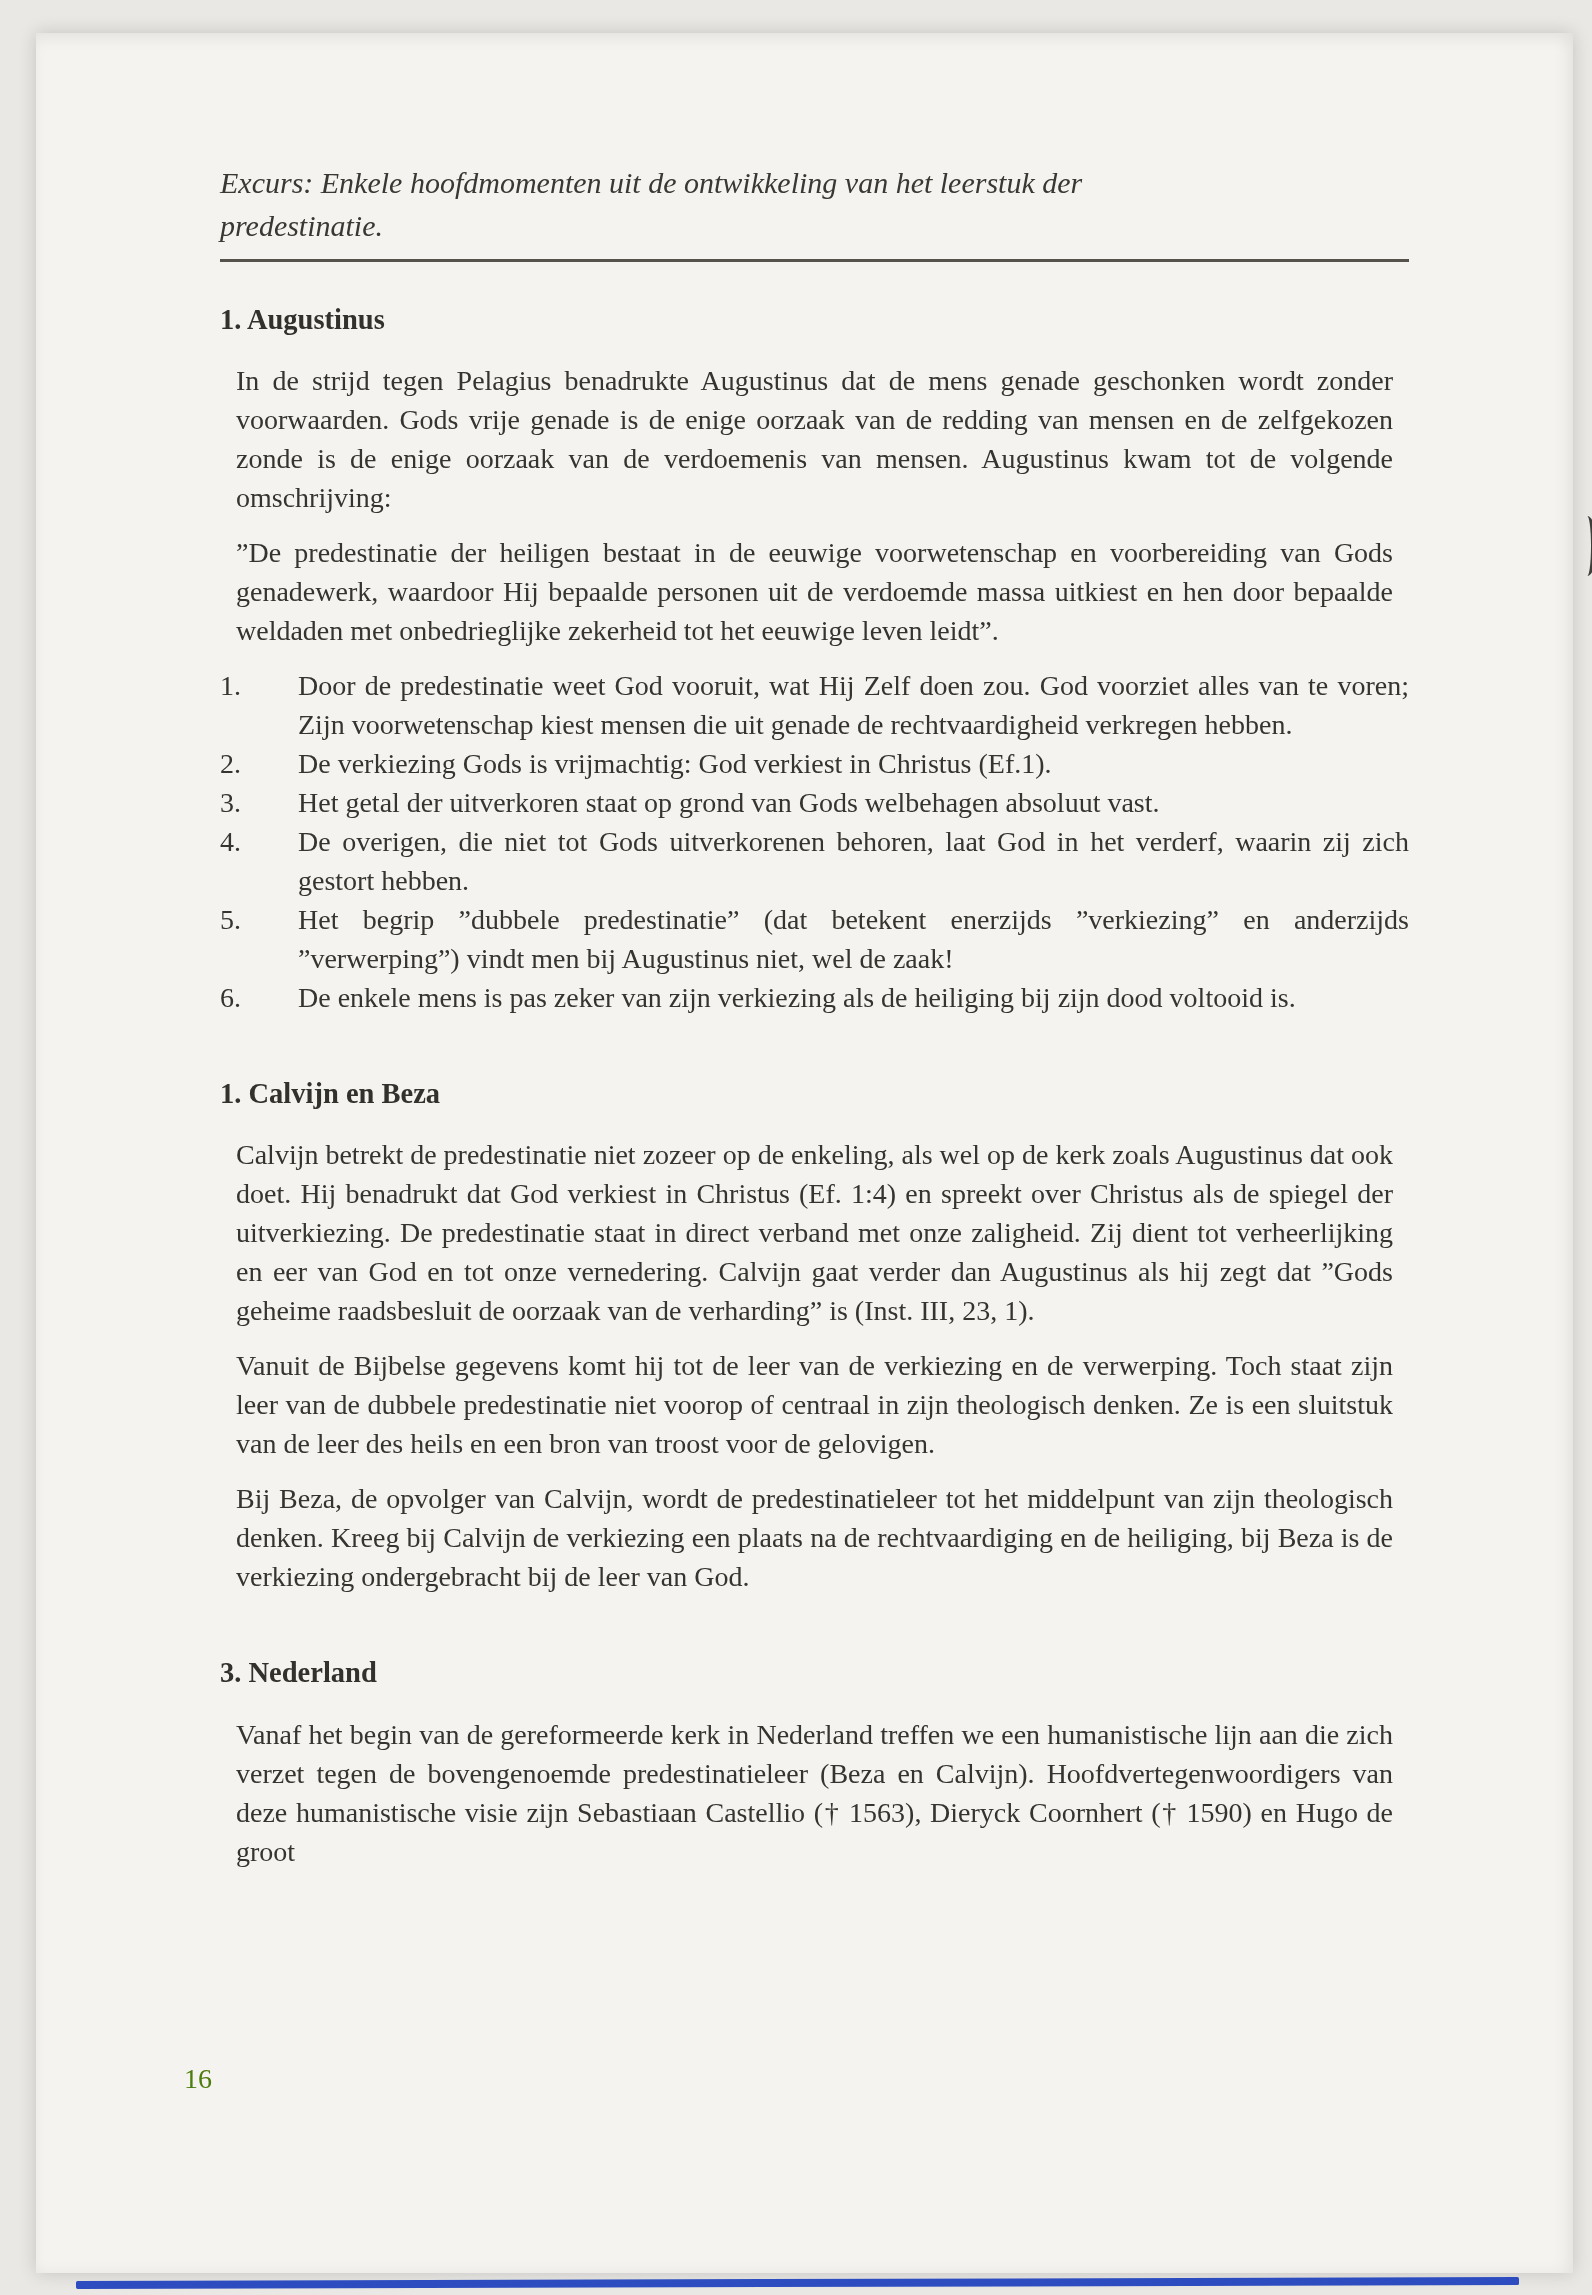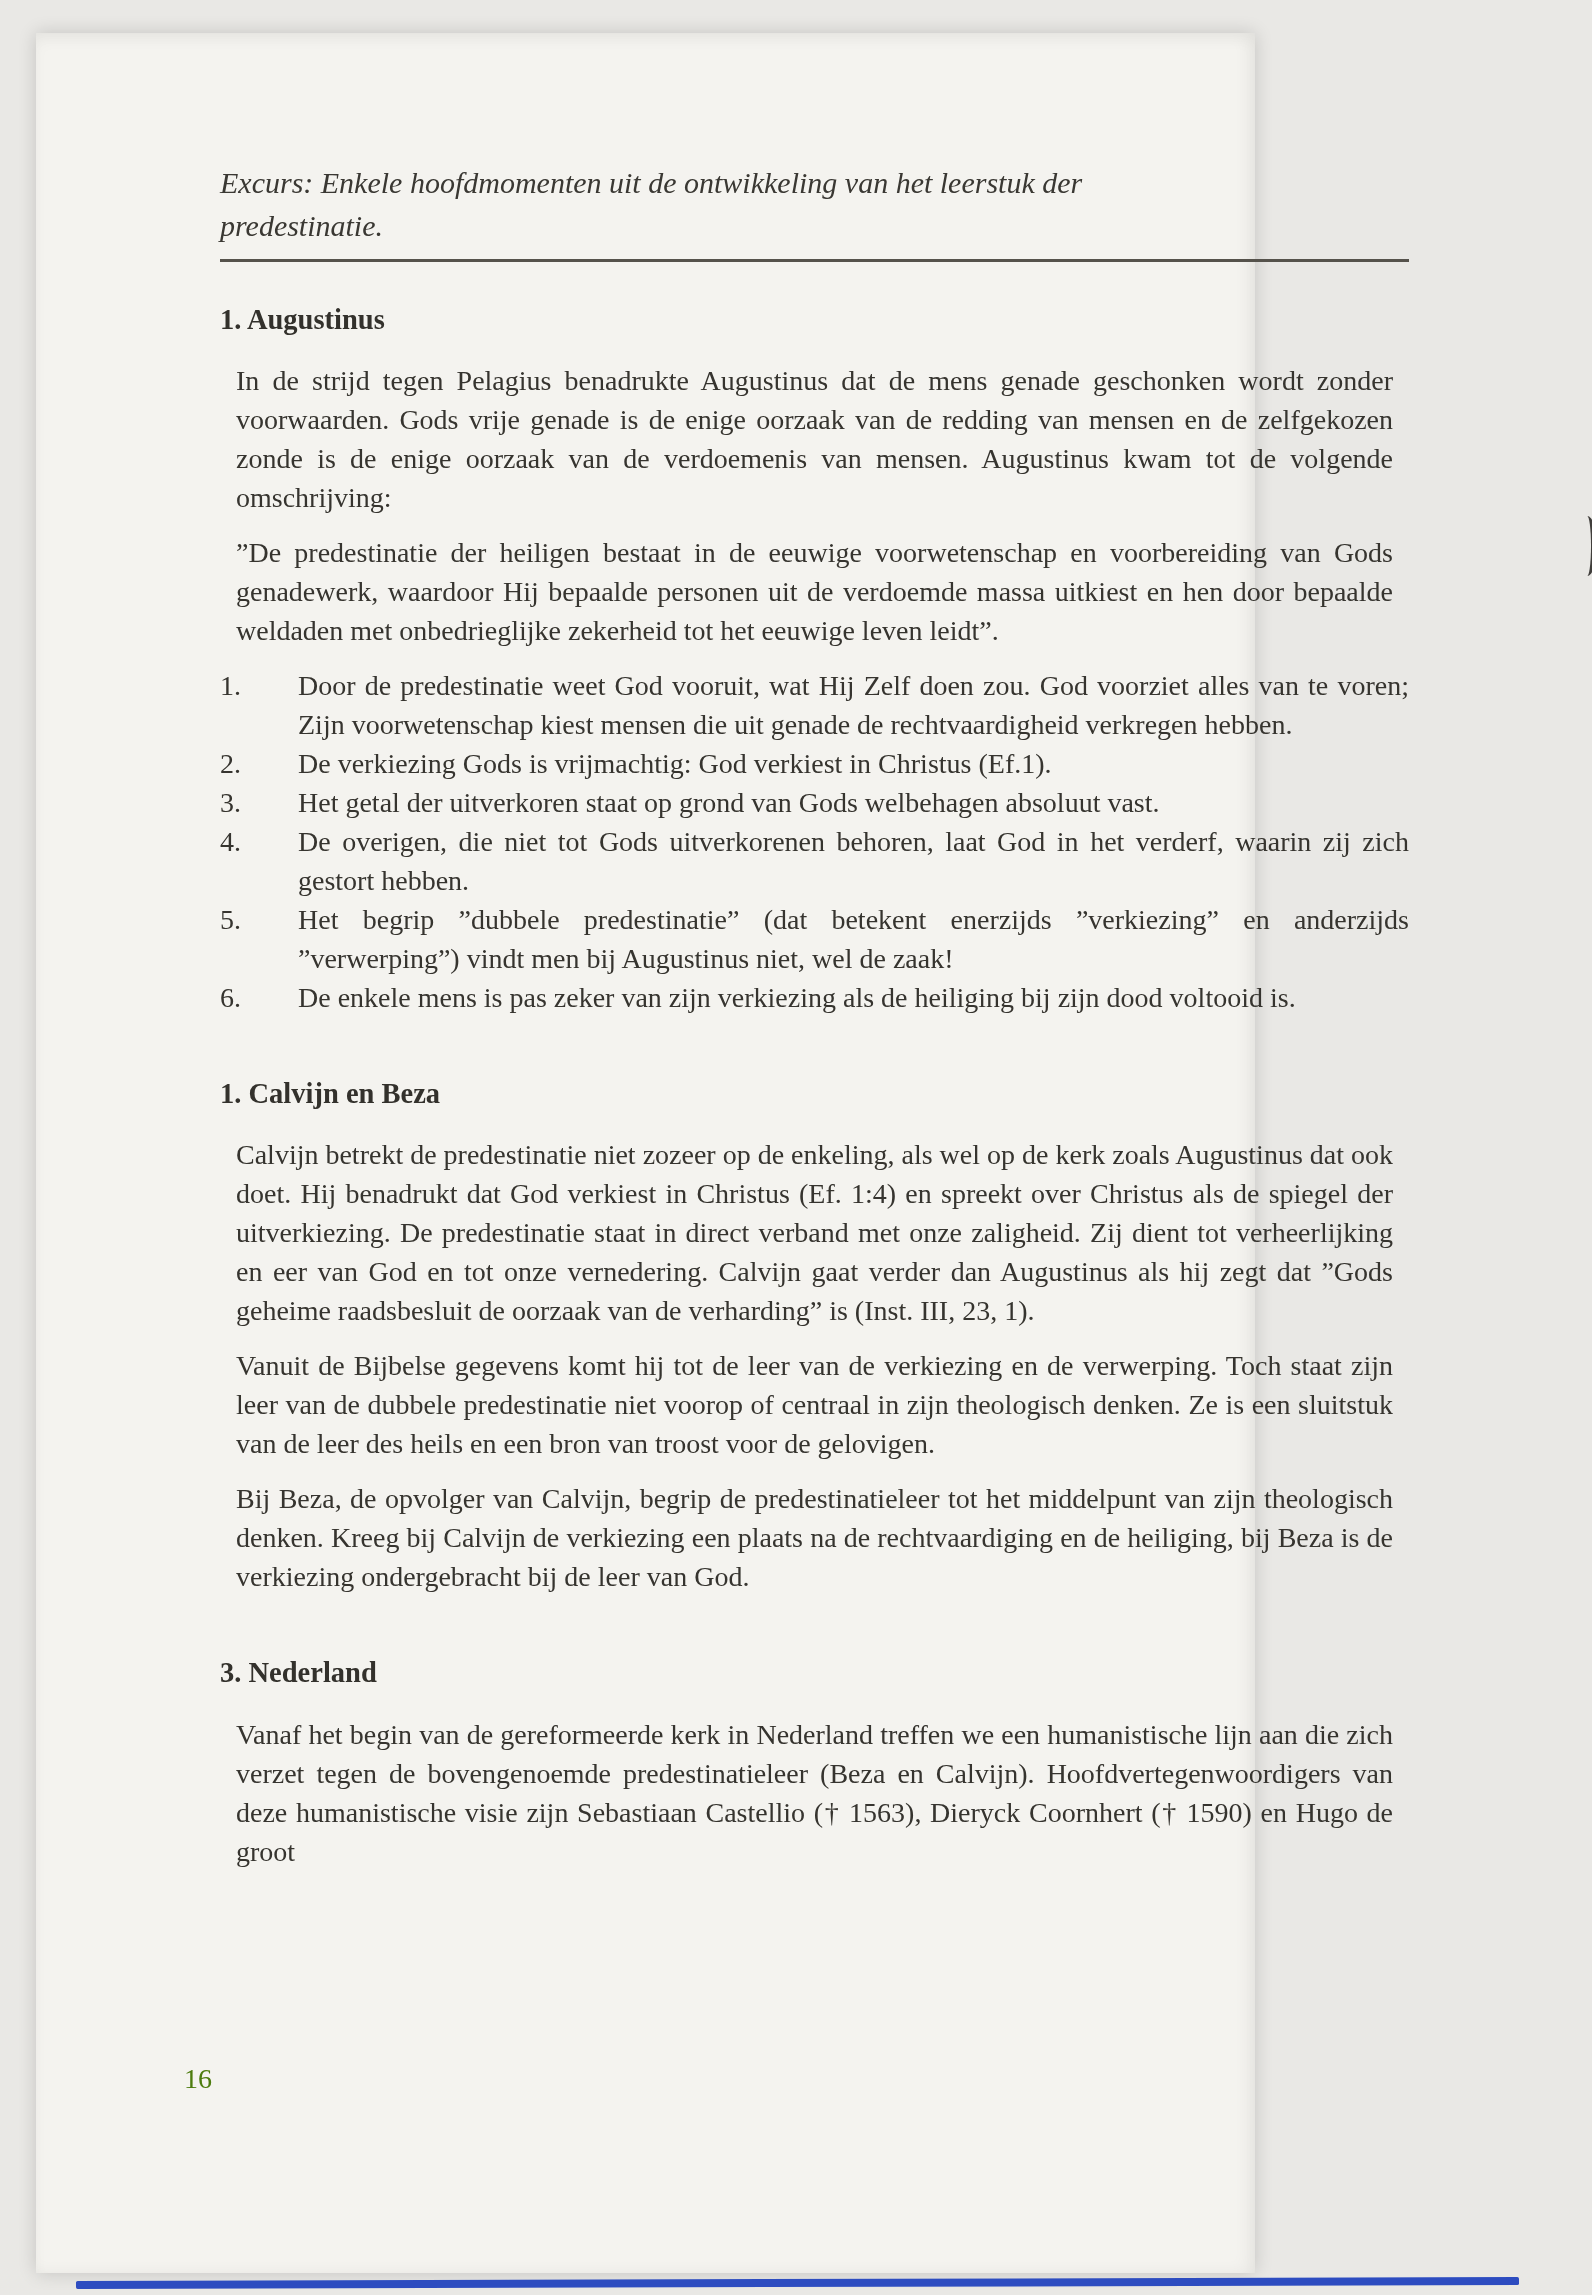--- a/index.html
+++ b/index.html
@@ -8,21 +8,21 @@
     height: 2295px;
     background: #e9e8e5;
     position: relative;
     overflow: hidden;
     font-family: "Liberation Serif", serif;
   }
   .page {
     position: absolute;
     left: 36px;
     top: 33px;
-    width: 1219px;
+    width: 1537px;
     height: 2240px;
     background: #f4f3ef;
     box-shadow: 0 0 17.3px rgba(0,0,0,0.16), inset -7px 0 15.5px rgba(0,0,0,0.05), inset 0 8.6px 14px rgba(0,0,0,0.03);
   }
   .content {
     position: absolute;
     left: 184px;
     top: 128px;
     width: 1189px;
     color: #36342f;
@@ -137,21 +137,21 @@
           <span class="num">6.</span>
           <span class="txt">De enkele mens is pas zeker van zijn verkiezing als de heiliging bij zijn dood voltooid is.</span>
         </div>
       </div>
     </div>
 
     <h2 class="sec-heading later">1. Calvijn en Beza</h2>
     <div class="sec-body">
       <p class="para">Calvijn betrekt de predestinatie niet zozeer op de enkeling, als wel op de kerk zoals Augustinus dat ook doet. Hij benadrukt dat God verkiest in Christus (Ef. 1:4) en spreekt over Christus als de spiegel der uitverkiezing. De predestinatie staat in direct verband met onze zaligheid. Zij dient tot verheerlijking en eer van God en tot onze vernedering. Calvijn gaat verder dan Augustinus als hij zegt dat ”Gods geheime raadsbesluit de oorzaak van de verharding” is (Inst. III, 23, 1).</p>
       <p class="para">Vanuit de Bijbelse gegevens komt hij tot de leer van de verkiezing en de verwerping. Toch staat zijn leer van de dubbele predestinatie niet voorop of centraal in zijn theologisch denken. Ze is een sluitstuk van de leer des heils en een bron van troost voor de gelovigen.</p>
-      <p class="para">Bij Beza, de opvolger van Calvijn, begrip de predestinatieleer tot het middelpunt van zijn theologisch denken. Kreeg bij Calvijn de verkiezing een plaats na de rechtvaardiging en de heiliging, bij Beza is de verkiezing ondergebracht bij de leer van God.</p>
+      <p class="para">Bij Beza, de opvolger van Calvijn, wordt de predestinatieleer tot het middelpunt van zijn theologisch denken. Kreeg bij Calvijn de verkiezing een plaats na de rechtvaardiging en de heiliging, bij Beza is de verkiezing ondergebracht bij de leer van God.</p>
     </div>
 
     <h2 class="sec-heading later">3. Nederland</h2>
     <div class="sec-body">
       <p class="para">Vanaf het begin van de gereformeerde kerk in Nederland treffen we een humanistische lijn aan die zich verzet tegen de bovengenoemde predestinatieleer (Beza en Calvijn). Hoofdvertegenwoordigers van deze humanistische visie zijn Sebastiaan Castellio († 1563), Dieryck Coornhert († 1590) en Hugo de groot</p>
     </div>
 
   </div>
 
   <div class="page-number">16</div>

